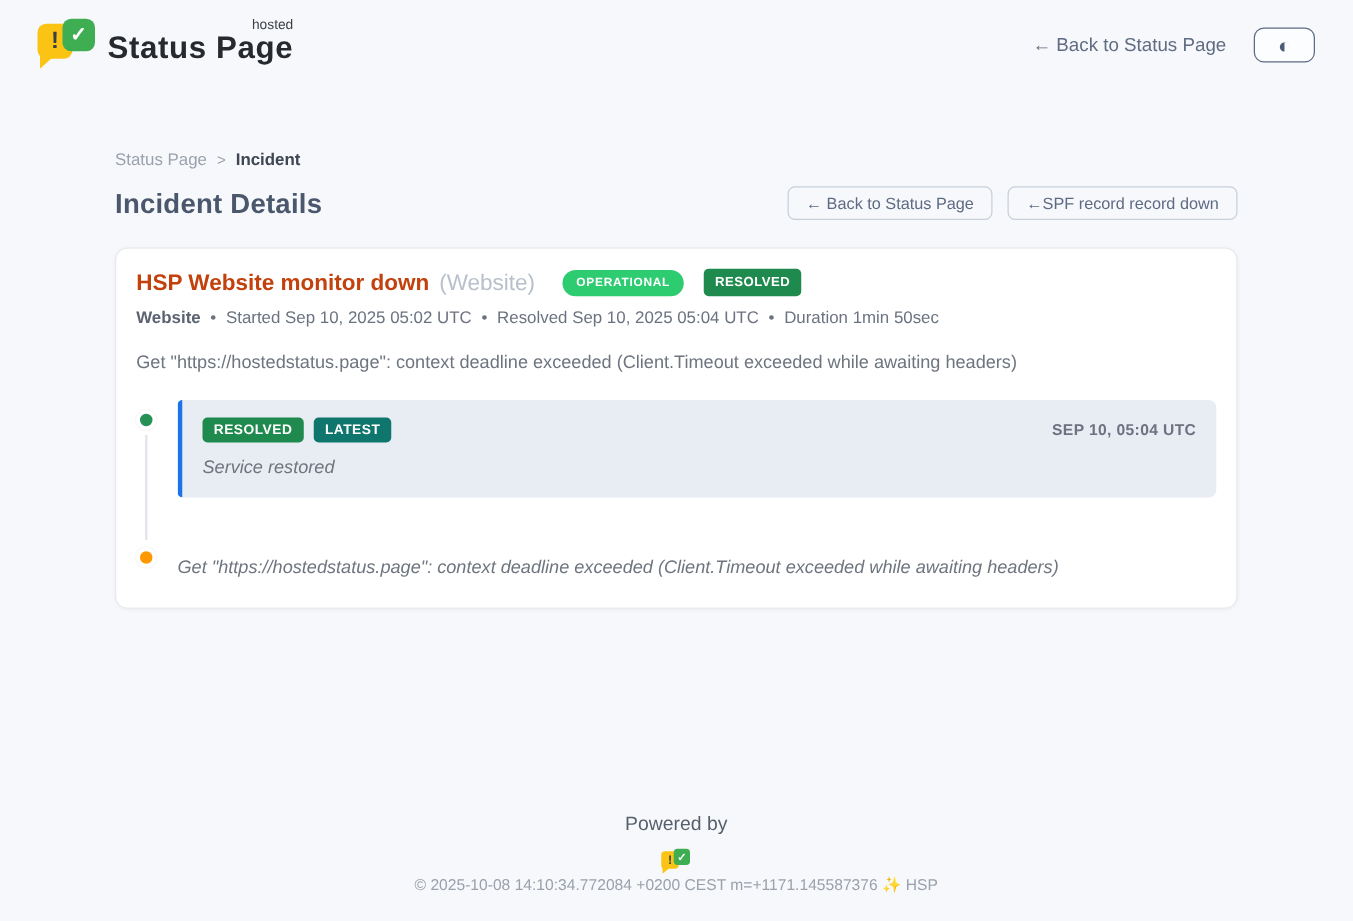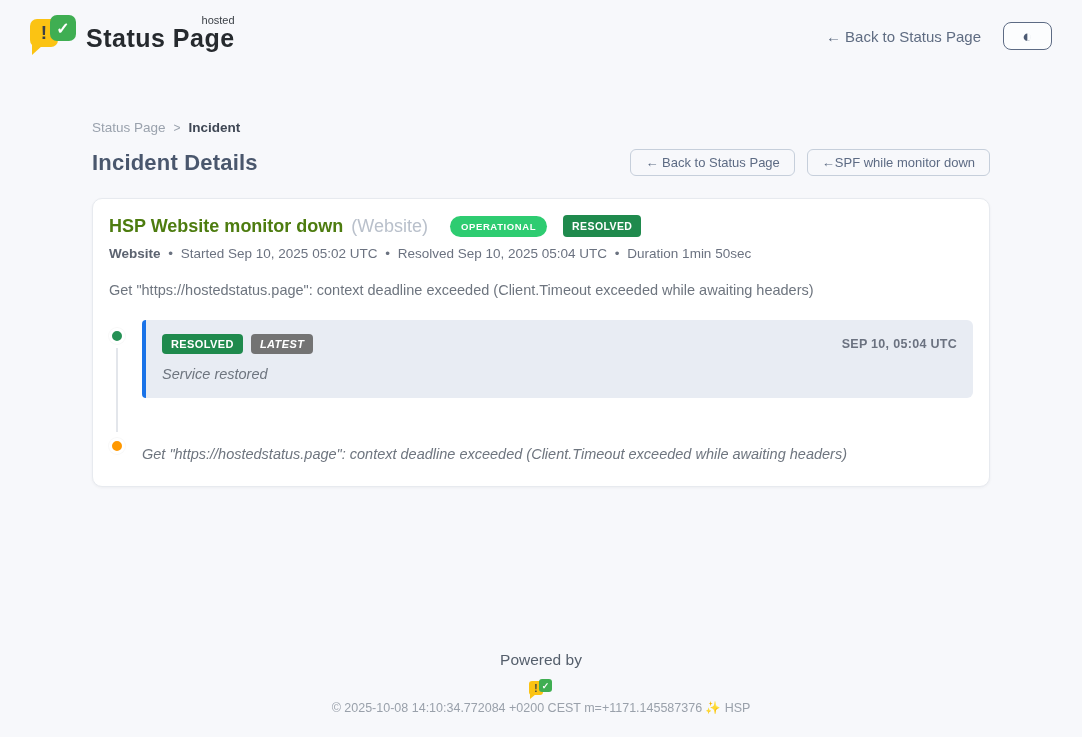--- a/index.html
+++ b/index.html
@@ -67,21 +67,21 @@
   }
 
   
   .card {
     margin-top: 22px; background: #ffffff;
     border: 1px solid #e7eaef; border-radius: 10px;
     box-shadow: 0 1px 3px rgba(30,40,60,0.05);
     padding: 16px 16px 24px 16px;
   }
   .card-title-row { display: flex; align-items: center; gap: 8px; }
-  .incident-title { font-size: 18px; font-weight: bold; color: #4d7c0f; }
+  .incident-title { font-size: 18px; font-weight: bold; color: #c2410c; }
   .incident-component { font-size: 18px; color: #b9c0cb; font-weight: normal; }
   .badge { display: inline-block; color: #fff; font-weight: bold; text-transform: uppercase; }
   .badge-operational {
     background: #2ecc71; font-size: 9.5px; letter-spacing: 0.6px;
     padding: 5px 11px; border-radius: 999px; margin-left: 14px;
   }
   .badge-resolved-hdr {
     background: #1f8a4d; font-size: 10.5px; letter-spacing: 0.4px;
     padding: 5px 9px; border-radius: 4px; margin-left: 8px;
   }
@@ -114,21 +114,21 @@
     border-radius: 4px 6px 6px 4px;
     padding: 14px 16px 16px 16px;
   }
   .entry-row { display: flex; align-items: center; justify-content: space-between; }
   .badge-group { display: flex; gap: 8px; }
   .tl-badge {
     color: #fff; font-weight: bold; font-size: 11px; letter-spacing: 0.4px;
     text-transform: uppercase; padding: 4px 9px; border-radius: 4px;
   }
   .tl-badge-resolved { background: #1f8a4d; }
-  .tl-badge-latest { background: #737373; font-style: italic; }
+  .tl-badge-latest { background: #0f766e; }
   .tl-badge-investigating { background: #ff9800; }
   .timestamp { font-size: 12.5px; color: #6b7280; font-weight: bold; letter-spacing: 0.3px; }
   .entry-message { margin-top: 12px; font-size: 14.5px; color: #6e757f; font-style: italic; }
   .entry-plain .entry-message { margin-top: 10px; }
 
   
   footer { margin-top: auto; padding-bottom: 22px; text-align: center; }
   .powered { display: flex; align-items: center; justify-content: center; gap: 9px;
     font-size: 15.5px; color: #555f6c; flex-direction: column; }
   .mini-logo { position: relative; width: 24px; height: 22px; display: inline-block; }
@@ -176,21 +176,21 @@
   <nav class="breadcrumb">
     <span class="crumb-link">Status Page</span>
     <span class="sep">&gt;</span>
     <span class="crumb-current">Incident</span>
   </nav>
 
   <div class="title-row">
     <h1>Incident Details</h1>
     <div class="nav-btns">
       <button class="nav-btn">← Back to Status Page</button>
-      <button class="nav-btn">←SPF while monitor down</button>
+      <button class="nav-btn">←SPF record record down</button>
     </div>
   </div>
 
   <section class="card">
     <div class="card-title-row">
       <span class="incident-title">HSP Website monitor down</span>
       <span class="incident-component">(Website)</span>
       <span class="badge badge-operational">OPERATIONAL</span>
       <span class="badge badge-resolved-hdr">RESOLVED</span>
     </div>

